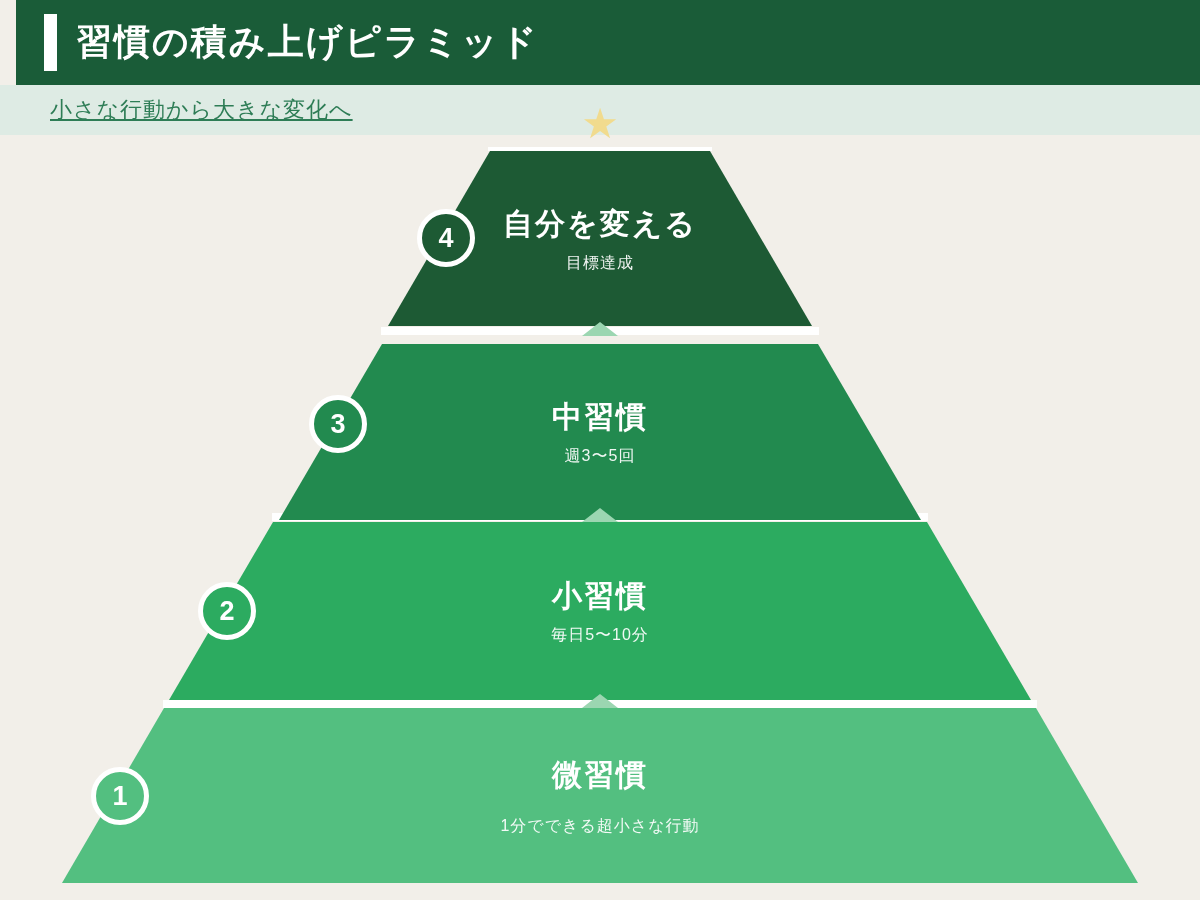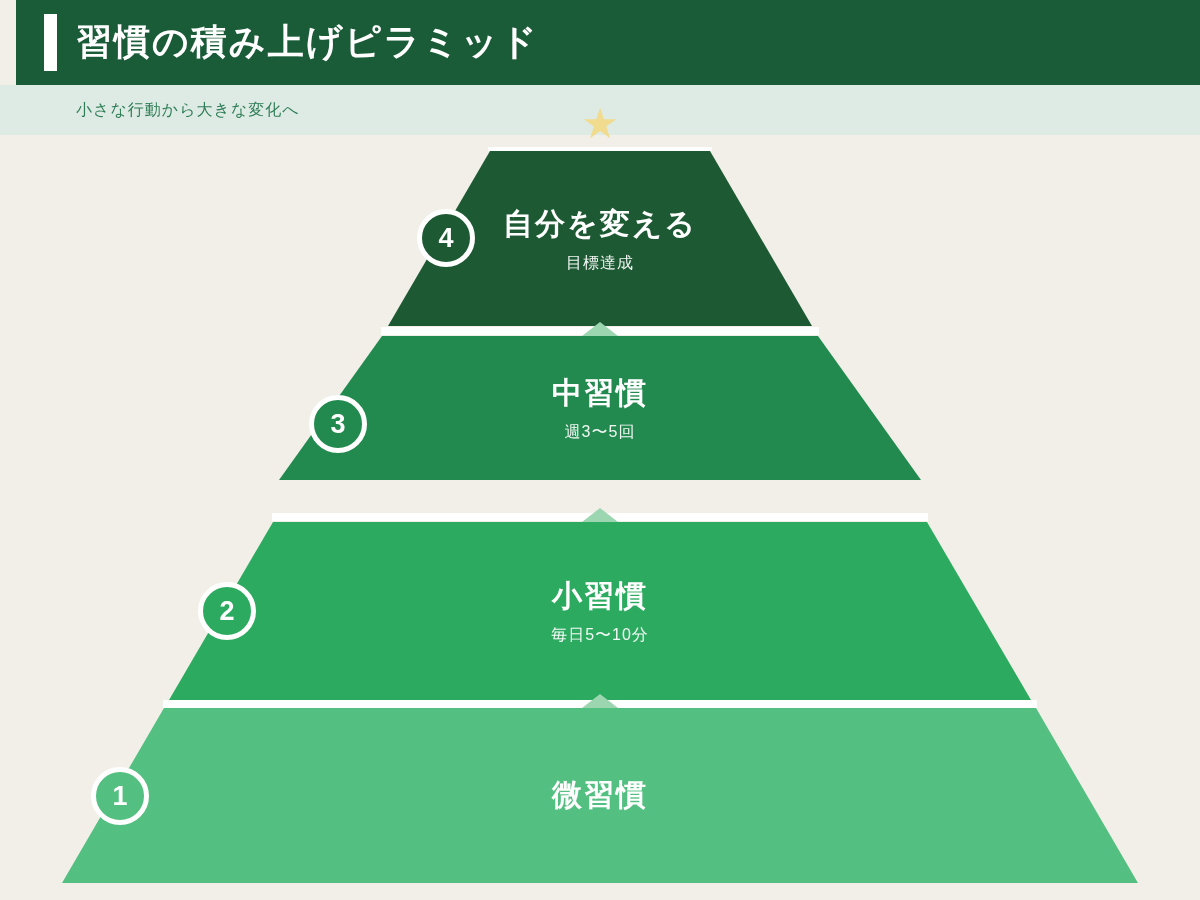--- a/index.html
+++ b/index.html
@@ -8,21 +8,21 @@
   .stage { position:relative; width:1200px; height:900px; background:#f2efe9; overflow:hidden; }
 
   
   .header { position:absolute; left:16px; top:0; width:1200px; height:85px; display:flex; align-items:center; }
   .accent-bar { position:absolute; left:28px; top:14px; width:13px; height:57px; background:#ffffff; }
   .header-title { position:absolute; left:60px; top:0; height:85px; display:flex; align-items:center;
                   color:#ffffff; font-size:36px; font-weight:bold; letter-spacing:2px; }
 
   
   .substrip { position:absolute; left:0; top:85px; width:1200px; height:50px; display:flex; align-items:center; }
-  .substrip span { margin-left:76px; font-size:16px; letter-spacing:1px; }
+  .substrip span { margin-left:50px; font-size:22px; letter-spacing:1px;text-decoration:underline; }
 
   
   .star { position:absolute; left:600px; top:103px; transform:translateX(-50%); font-size:42px; line-height:1;
           font-family:"DejaVu Sans",sans-serif; }
 
   
   .band { position:absolute; background:#ffffff; }
   .band-top4 { left:488px; top:147px; width:224px; height:4px; }
   .band-43   { left:381px; top:327px; width:438px; height:8px; }
   .band-32   { left:272px; top:513px; width:656px; height:8px; }
@@ -31,21 +31,21 @@
   
   .up-arrow { position:absolute; width:36px; height:14px; clip-path:polygon(50% 0,100% 100%,0 100%); }
   .arrow-43 { left:582px; top:322px; }
   .arrow-32 { left:582px; top:508px; }
   .arrow-21 { left:582px; top:694px; }
 
   
   .level { position:absolute; display:flex; flex-direction:column; align-items:center; justify-content:center;
            text-align:center; color:#ffffff; }
   .lv4 { left:388px; top:151px; width:424px;  height:175px; clip-path:polygon(102px 0,322px 0,424px 100%,0 100%); }
-  .lv3 { left:279px; top:336px; width:642px;  height:144px; clip-path:polygon(103px 0,539px 0,642px 100%,0 100%); }
+  .lv3 { left:279px; top:344px; width:642px;  height:176px; clip-path:polygon(103px 0,539px 0,642px 100%,0 100%); }
   .lv2 { left:169px; top:522px; width:862px;  height:178px; clip-path:polygon(104px 0,758px 0,862px 100%,0 100%); }
   .lv1 { left:62px;  top:708px; width:1076px; height:175px; clip-path:polygon(102px 0,974px 0,1076px 100%,0 100%); }
   .level-title { font-size:30px; font-weight:bold; letter-spacing:2px; }
   .level-sub   { margin-top:8px; font-size:16px; color:rgba(255,255,255,0.93); letter-spacing:1px; }
 
   
   .num-circle { position:absolute; width:58px; height:58px; border-radius:50%; border:5px solid #ffffff;
                 display:flex; align-items:center; justify-content:center;
                 color:#ffffff; font-size:27px; font-weight:bold; }
   .c4 { left:417px; top:209px; }
@@ -84,20 +84,21 @@
     <div class="level-sub">週3〜5回</div>
   </div>
 
   <div class="level lv2" style="background-color: rgb(44, 171, 96);">
     <div class="level-title">小習慣</div>
     <div class="level-sub">毎日5〜10分</div>
   </div>
 
   <div class="level lv1" style="background-color: rgb(83, 191, 128); gap: 12px;">
     <div class="level-title">微習慣</div>
+    <div class="level-sub">1分でできる超小さな行動</div>
   </div>
 
   <div class="up-arrow arrow-43" style="background-color: rgb(155, 214, 177);"></div>
   <div class="up-arrow arrow-32" style="background-color: rgb(155, 214, 177);"></div>
   <div class="up-arrow arrow-21" style="background-color: rgb(155, 214, 177);"></div>
 
   <div class="num-circle c4" style="background-color: rgb(29, 90, 52);">4</div>
   <div class="num-circle c3" style="background-color: rgb(34, 138, 79);">3</div>
   <div class="num-circle c2" style="background-color: rgb(44, 171, 96);">2</div>
   <div class="num-circle c1" style="background-color: rgb(83, 191, 128);">1</div>

